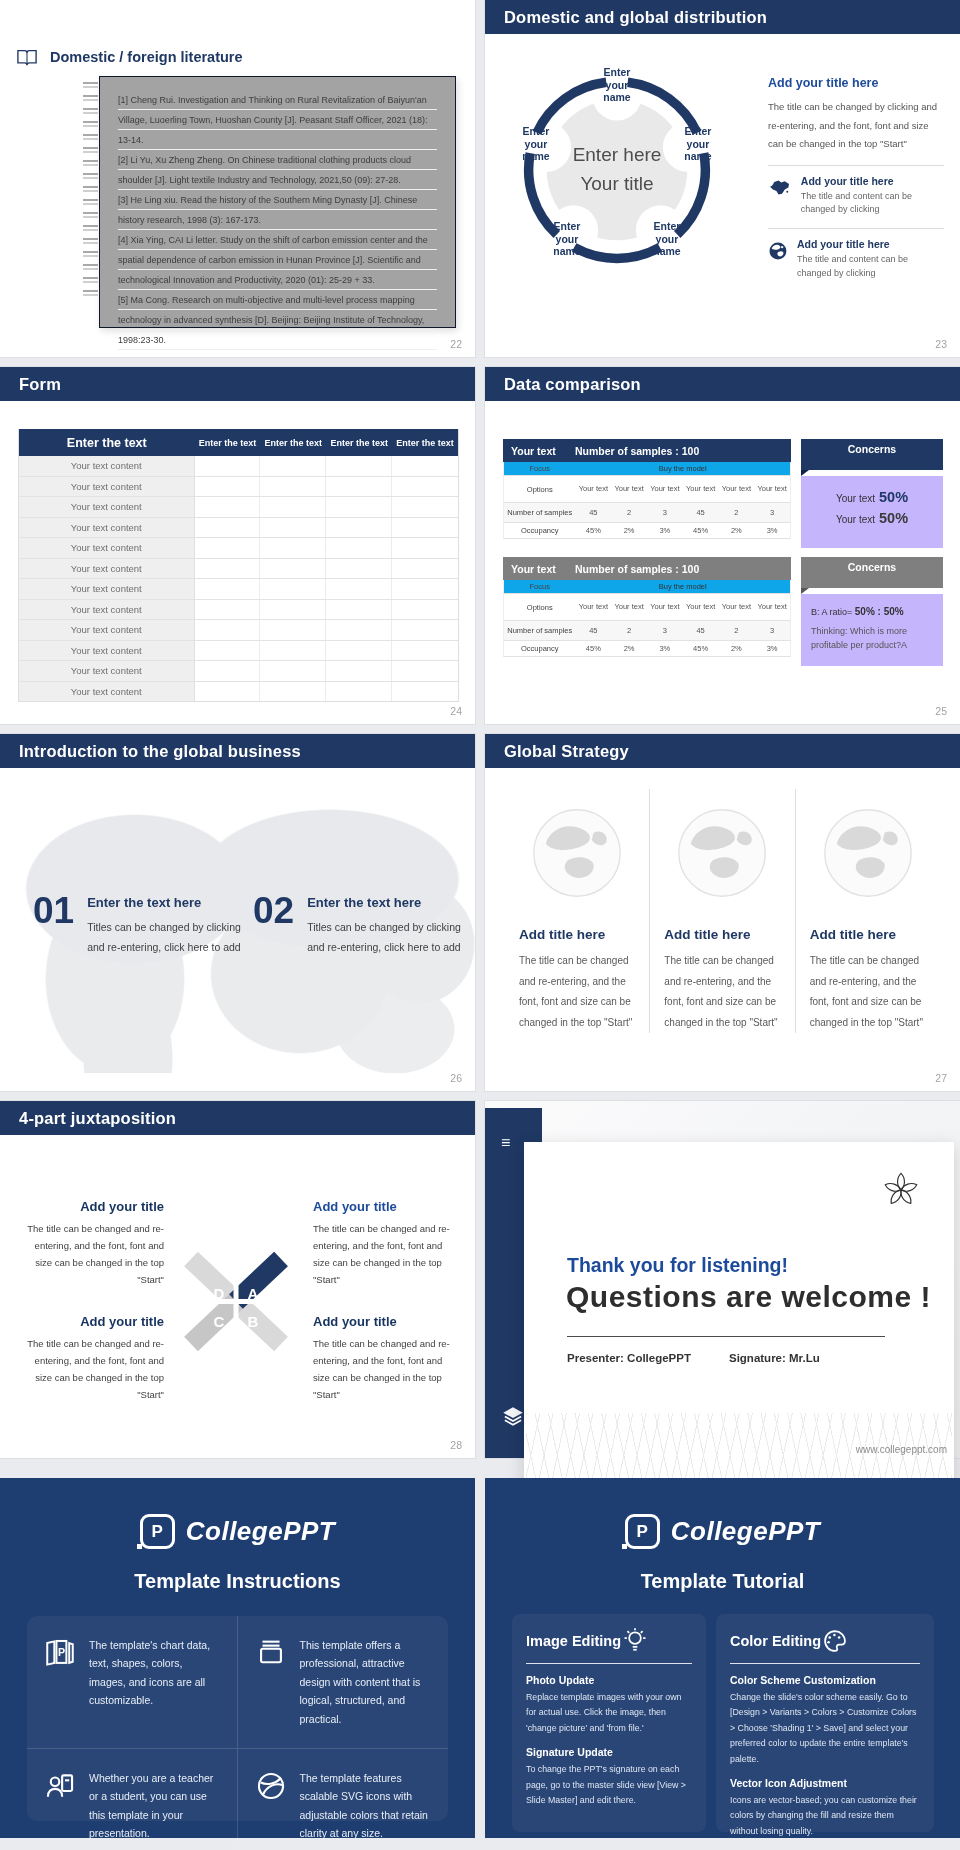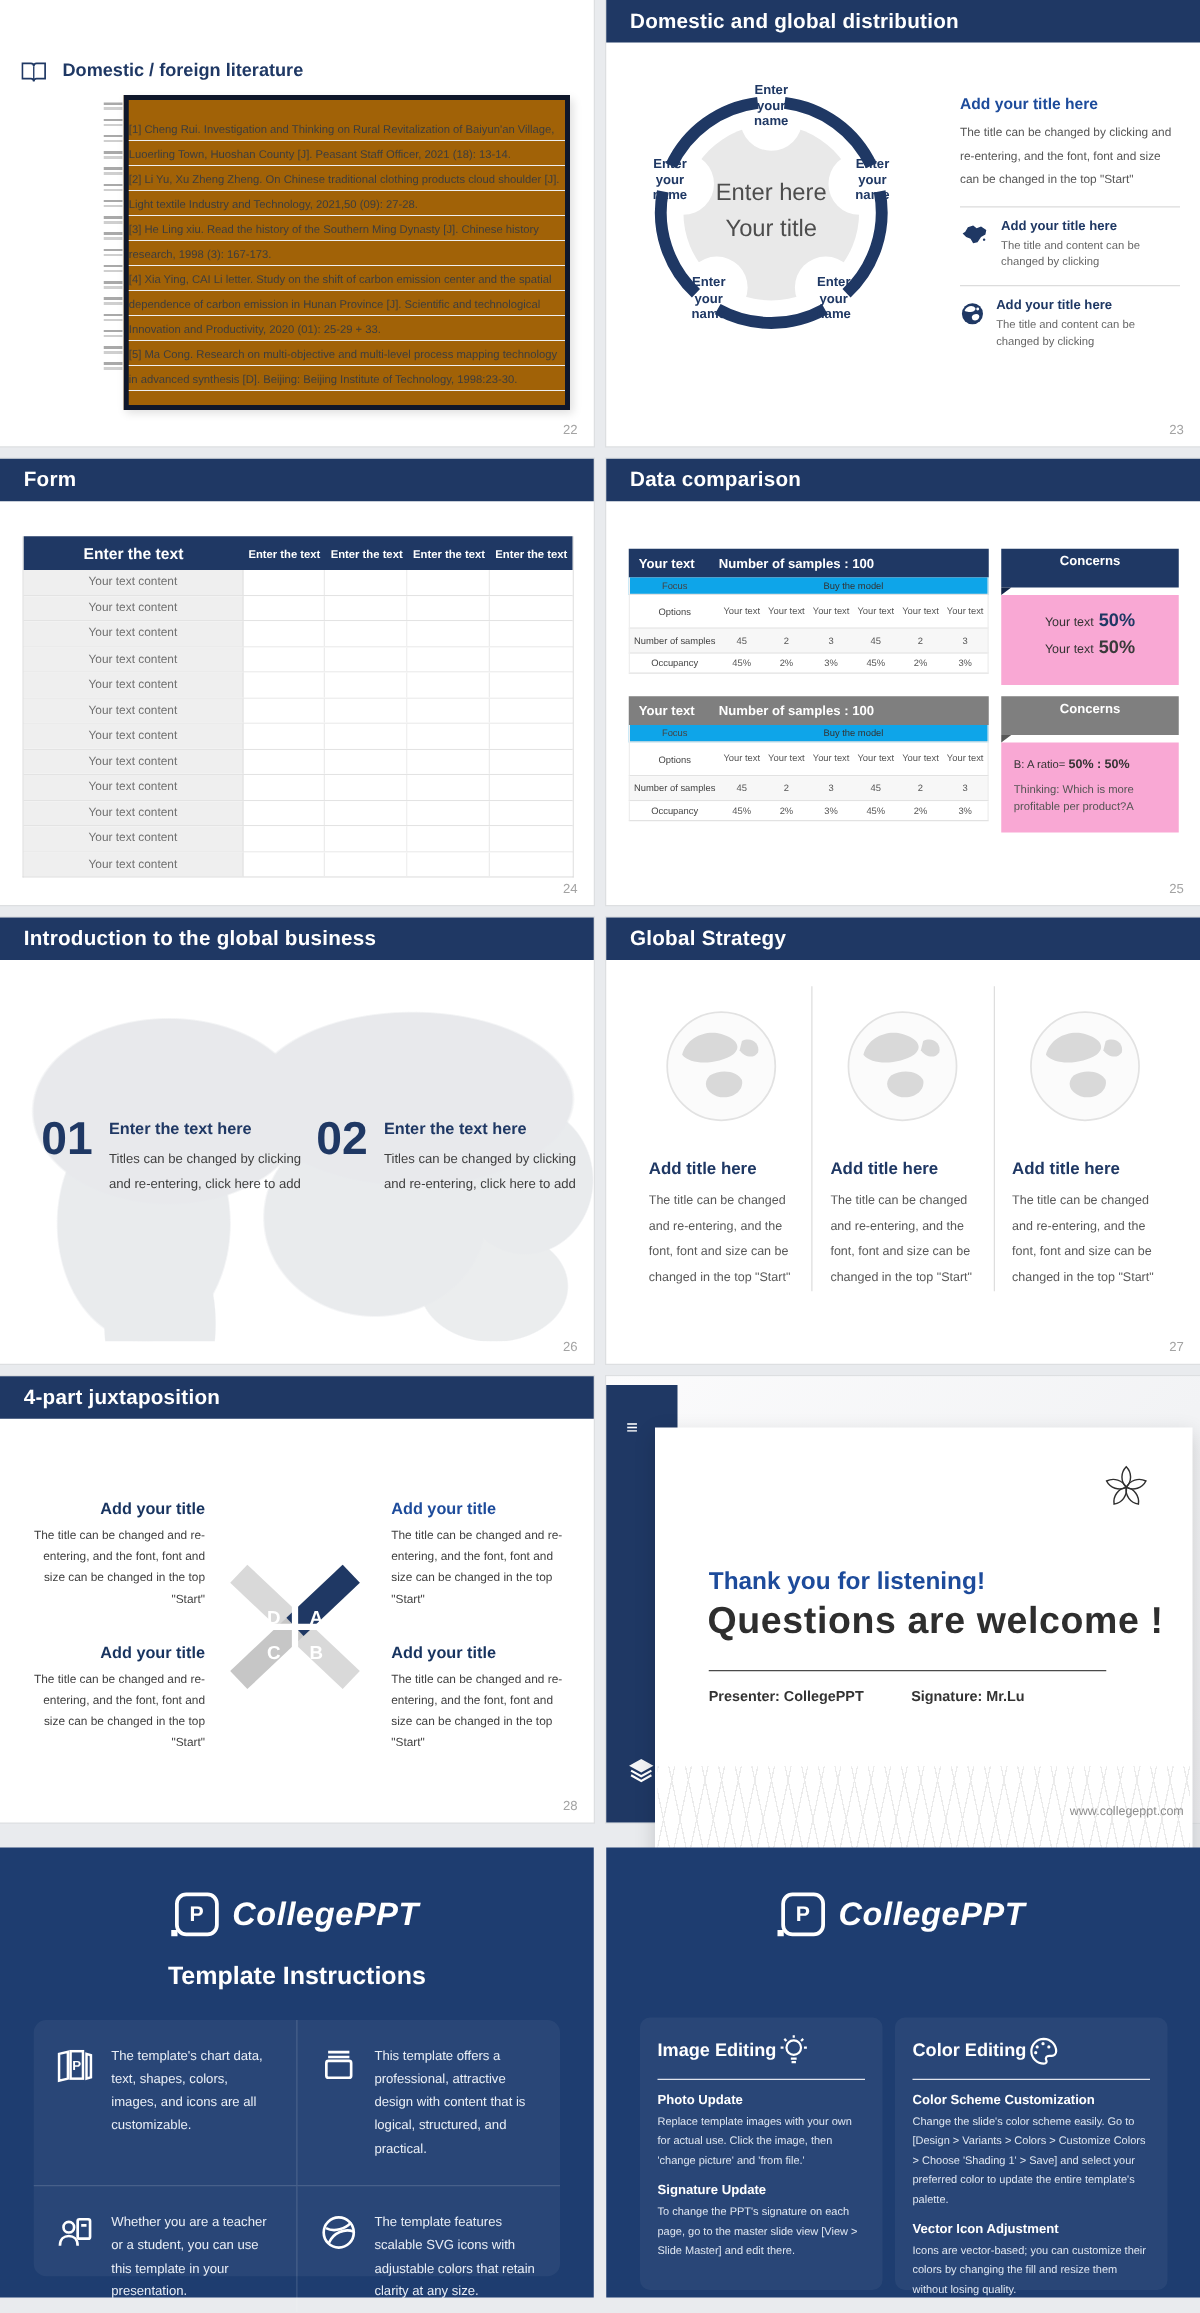--- a/index.html
+++ b/index.html
@@ -8,22 +8,22 @@
   .slide{position:absolute;width:475px;height:357px;background:#fff;box-shadow:0 0 0 1px rgba(0,0,0,.05);}
   #s22{left:0;top:0}#s23{left:485px;top:0}#s24{left:0;top:367px}#s25{left:485px;top:367px}
   #s26{left:0;top:734px}#s27{left:485px;top:734px}#s28{left:0;top:1101px}#sty{left:485px;top:1101px}
   .shead{height:34px;background:#1f3864;color:#fff;font-size:16.5px;font-weight:bold;line-height:34px;padding-left:19px;letter-spacing:.2px}
   .pageno{position:absolute;right:13px;bottom:7px;font-size:10.5px;color:#a3a3a3}
 
   
   .sec{position:absolute;left:17px;top:48px;display:flex;align-items:center;gap:13px;color:#1f3864;font-weight:bold;font-size:14.5px}
   .spiral{position:absolute;left:83px;top:82px;width:15px;height:218px;
     background:repeating-linear-gradient(to bottom,#a9a9a9 0 2px,transparent 2px 4px,#cfcfcf 4px 6px,transparent 6px 13px)}
-  .refpanel{position:absolute;left:99px;top:76px;width:357px;height:252px;background:#a16207;border:4px solid #0f172a;
-    box-shadow:2px 3px 7px rgba(0,0,0,.13);padding:13px 0 0;box-sizing:border-box}
+  .refpanel{position:absolute;left:99px;top:76px;width:357px;height:252px;background:#a3a3a3;border:1px solid #0f172a;
+    box-shadow:2px 3px 7px rgba(0,0,0,.13);padding:13px 18px 0;box-sizing:border-box}
   .refs{font-size:9px;color:#3d3d3d;line-height:20px;
     background-image:repeating-linear-gradient(to bottom,transparent 0 19px,#efefef 19px 20px)}
   .refs p{margin:0}
 
   
   .ring{position:absolute;left:37px;top:75px}
   .ringtext{position:absolute;left:62px;top:140px;width:140px;text-align:center;color:#4d4d4d;font-size:19px;line-height:29px}
   .dlabels{position:absolute;left:0;top:0;width:280px;height:300px}
   .dlabels div{position:absolute;width:48px;text-align:center;font-weight:bold;color:#1f3864;font-size:10.5px;line-height:12.5px}
   .dlabels div:nth-of-type(1){left:108px;top:66px}
@@ -63,21 +63,21 @@
   .focusrow .bv{flex:1;text-align:center;font-size:7.5px;color:#333;line-height:13px}
   .optsrow{height:26px;background:#fff}
   .numsrow{height:19px;background:#f7f7f7}
   .occrow{height:15px;background:#fff}
   .concern{position:absolute;left:316px;width:142px;height:105px}
   #con1{top:72px}#con2{top:190px}
   .con-b{height:31px;text-align:center;color:#fff;font-weight:bold;font-size:10.5px;line-height:21px;position:relative}
   #con1 .con-b{background:#1f3864}#con2 .con-b{background:#7f7f7f}
   #con1 .con-b::after{content:"";position:absolute;left:0;top:100%;border-style:solid;border-width:6px 8px 0 0;border-color:#122547 transparent transparent transparent}
   #con2 .con-b::after{content:"";position:absolute;left:0;top:100%;border-style:solid;border-width:6px 8px 0 0;border-color:#575757 transparent transparent transparent}
-  .con-body{margin-top:6px;height:72px;background:#f9a8d4;padding:8px 10px;box-sizing:border-box}
+  .con-body{margin-top:6px;height:72px;background:#c4b5fd;padding:8px 10px;box-sizing:border-box}
   .c1line{text-align:center;font-size:10px;color:#333;margin-top:5px}
   .c1line .big{font-size:14.5px;font-weight:bold;margin-left:4px}
   .c1line:nth-of-type(1) .big{color:#1f3864}
   .c1line:nth-of-type(2) .big{color:#3a3a3a}
   .c2l1{font-size:9px;color:#333;margin-top:4px}
   .c2l1 b{font-size:10px}
   .c2l2{font-size:9px;color:#555;margin-top:8px;line-height:1.55}
 
   
   .wmap{position:absolute;left:0;top:40px;right:0;bottom:18px;opacity:.85;background-image:
@@ -641,20 +641,21 @@
         <p>The template features scalable SVG icons with adjustable colors that retain clarity at any size.</p>
       </div>
     </div>
   </div>
 
   <div class="panel" id="pt">
     <div class="plogo">
       <div class="pmark">P</div>
       <div class="pbrand">CollegePPT</div>
     </div>
+    <div class="ptitle">Template Tutorial</div>
 
     <div class="tcard" id="tc1">
       <div class="tc-head">
         <div class="tc-title">Image Editing</div>
         <svg width="28" height="28" viewBox="0 0 24 24">
           <g stroke="#ffffff" stroke-width="1.5" fill="none">
             <circle cx="12" cy="9.5" r="5"></circle>
             <line x1="10" y1="17" x2="14" y2="17"></line>
             <line x1="10.5" y1="19.5" x2="13.5" y2="19.5"></line>
             <line x1="12" y1="1" x2="12" y2="2.8"></line>

